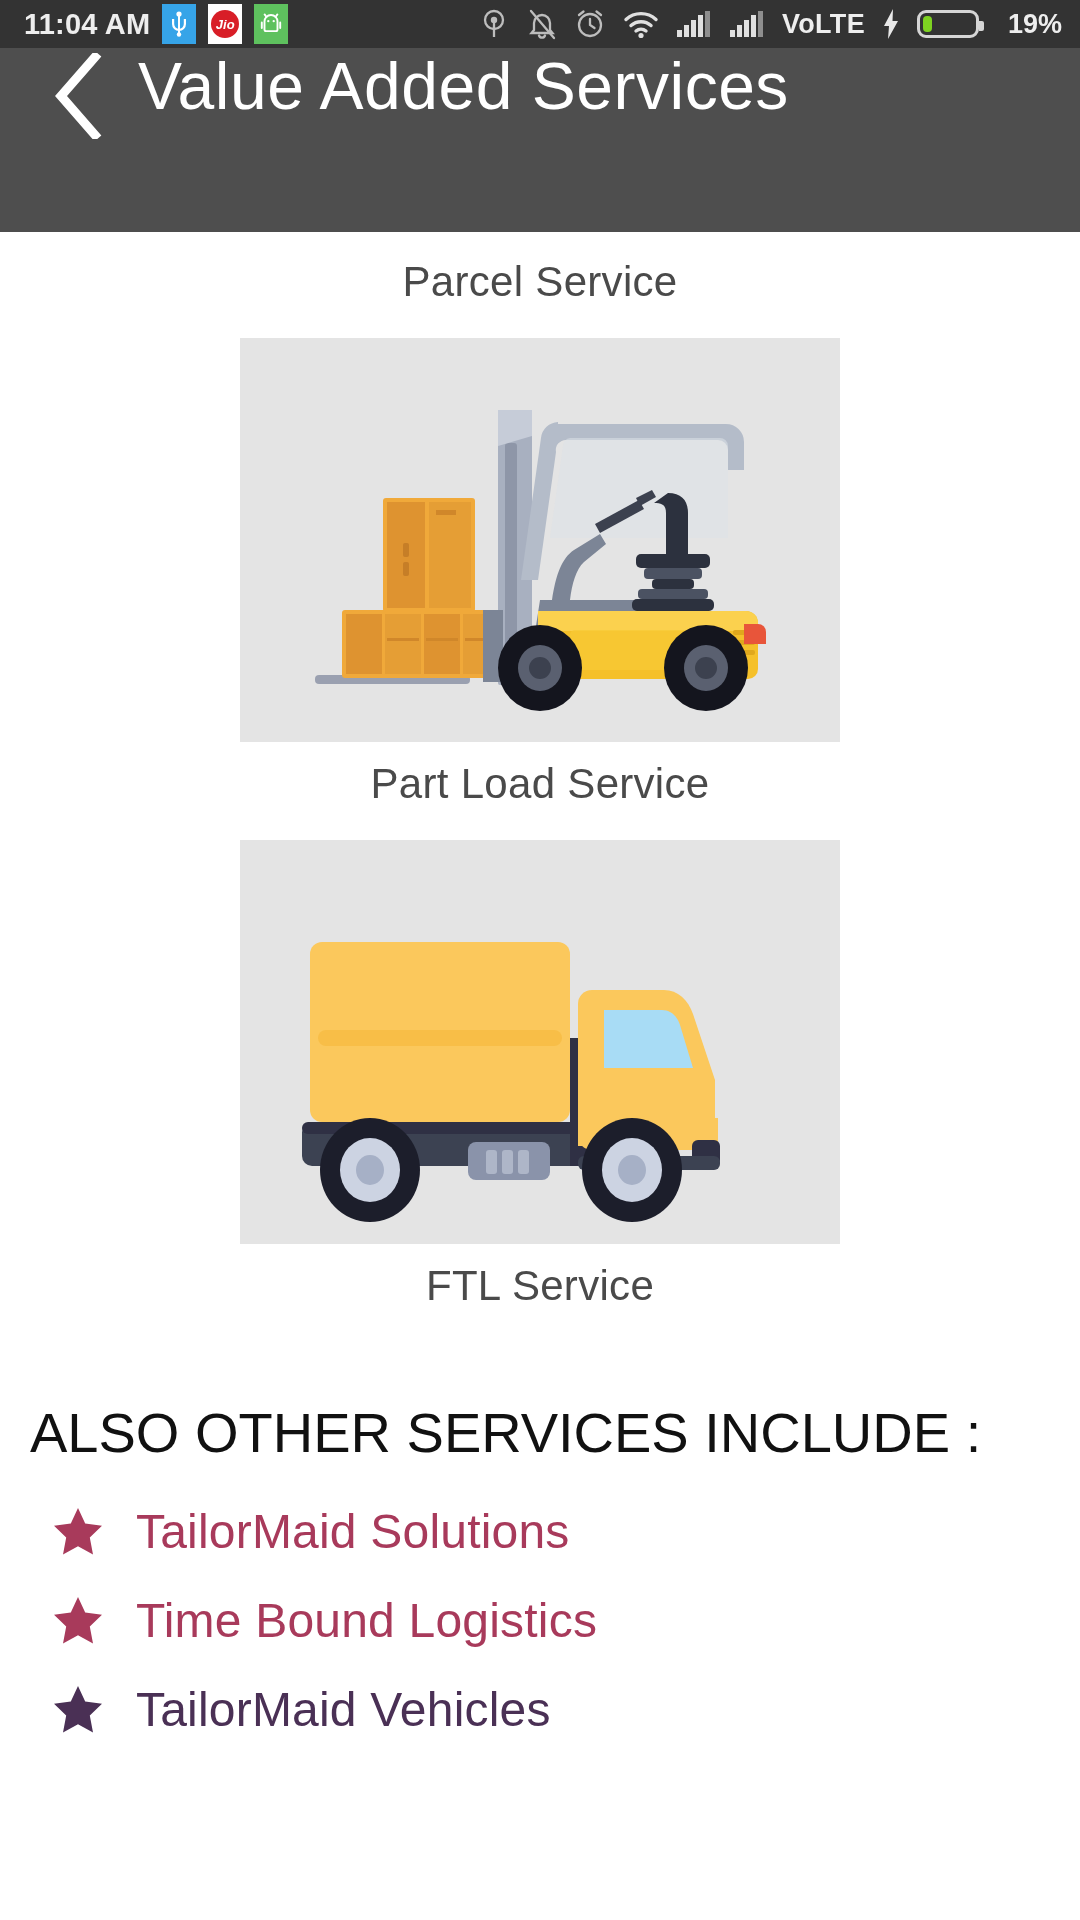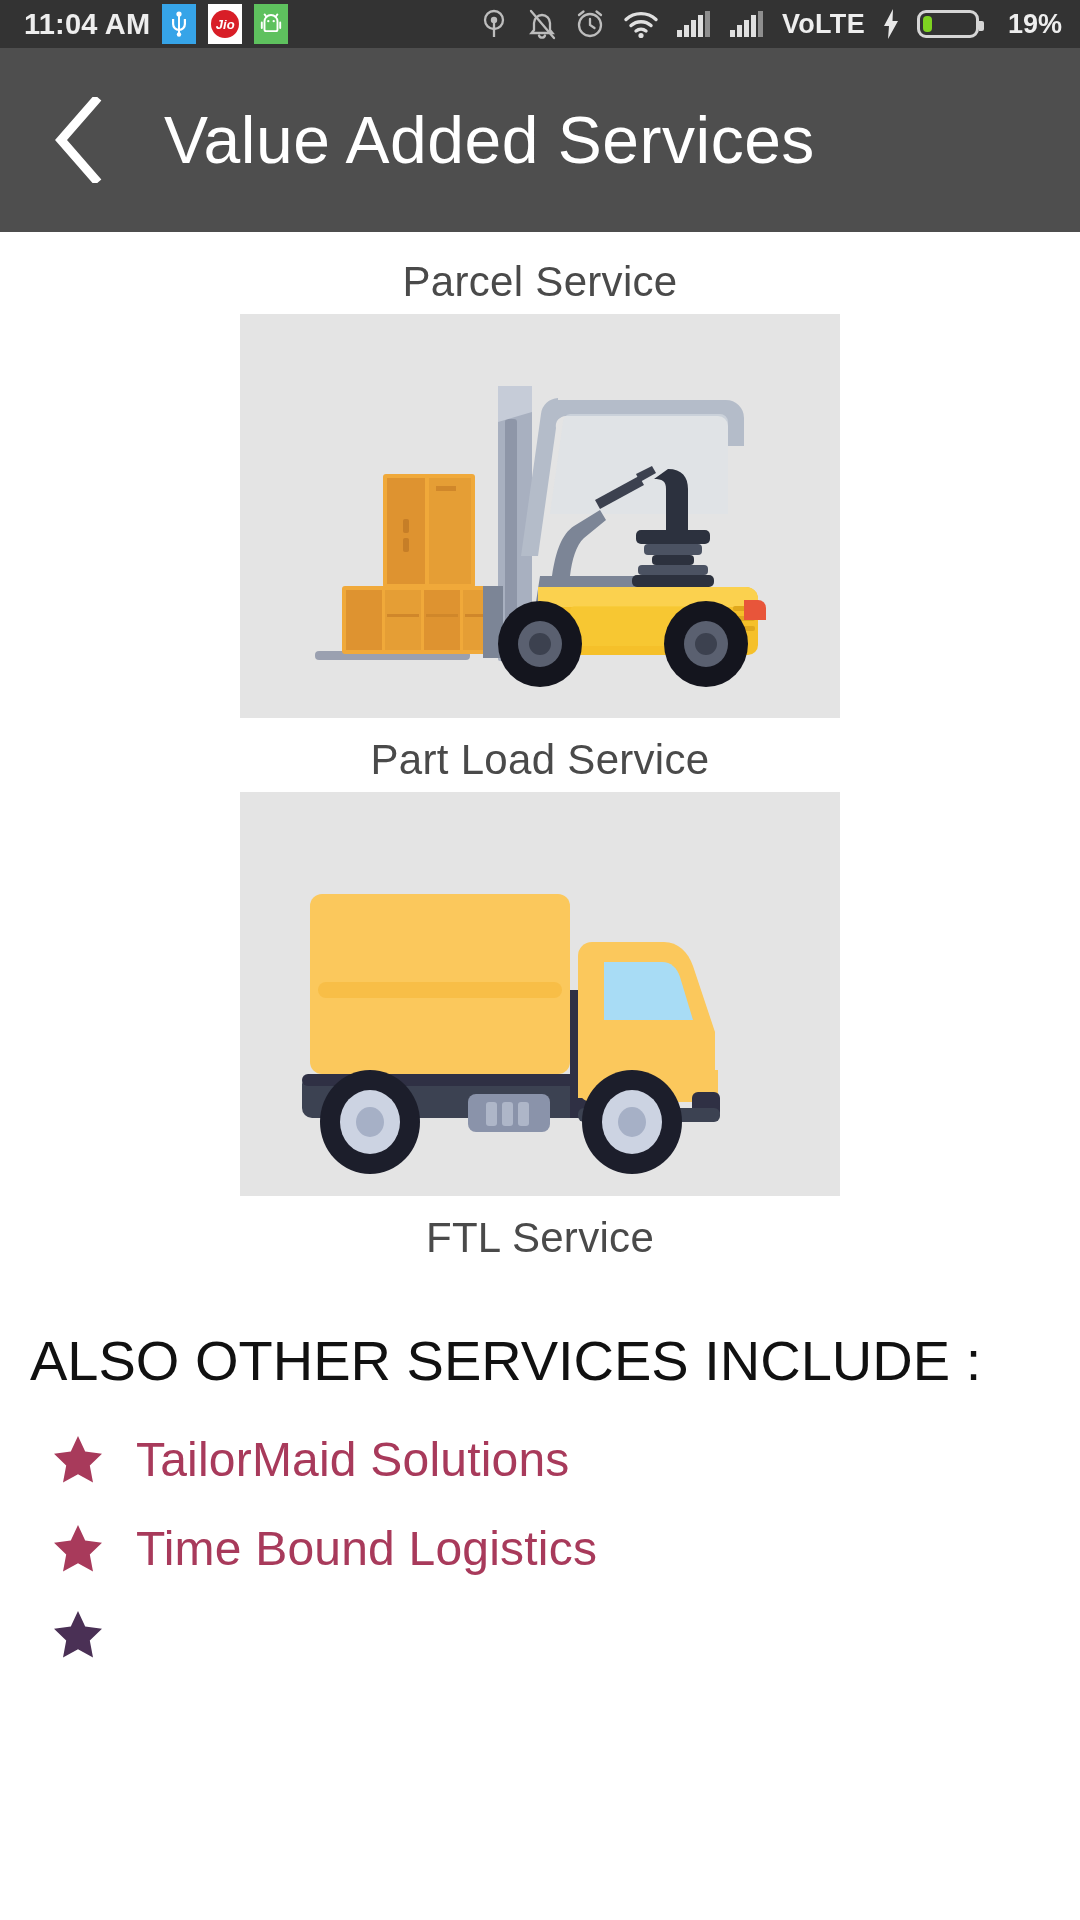--- a/index.html
+++ b/index.html
@@ -45,23 +45,22 @@
   .batt:after{
     content:""; position:absolute; right:-8px; top:8px;
     width:5px; height:10px; background:#d6d6d6; border-radius:0 2px 2px 0;
   }
   .batt-fill{ height:100%; width:22%; background:#7ed321; border-radius:4px; }
 
   
   #app-bar{
     height:184px; width:100%;
     background:#4e4e4e;
-    display:flex; align-items:center;
+    display:flex; 
     padding-left:38px;
-    gap:26px;
   }
   #back-button{
     width:78px; height:96px;
     display:flex; align-items:center; justify-content:center;
     cursor:pointer;
   }
   #app-title{
     color:#ffffff;
     font-size:66px;
     font-weight:300;
@@ -75,21 +74,21 @@
     width:100%;
     background:#ffffff;
     padding-top:8px;
   }
   .svc-label{
     width:100%;
     text-align:center;
     font-size:42px;
     font-weight:300;
     color:#4a4a4a;
-    padding:18px 0 8px;
+    padding:18px 0 32px;
     letter-spacing:.3px;
   }
   .svc-image{
     width:600px; height:404px;
     margin:0 auto;
     background:#e4e4e4;
     position:relative;
     overflow:hidden;
   }
   .svc-image svg{ display:block; width:100%; height:100%; }
@@ -359,15 +358,16 @@
     </span>
     <span class="svc-text" style="color:#A83A5B">Time Bound Logistics</span>
   </div>
 
   <div class="svc-row">
     <span class="star-ico">
       <svg width="52" height="50" viewBox="0 0 52 50">
           <path d="M26 1 L33.2 16.5 L50 18.8 L37.8 30.6 L41 47.4 L26 39.3 L11 47.4 L14.2 30.6 L2 18.8 L18.8 16.5 z" fill="#4A3055"></path>
         </svg>
     </span>
+    <span class="svc-text" style="color:#4A3055">TailorMaid Vehicles</span>
   </div>
 
 </div>
 
 </body></html>

